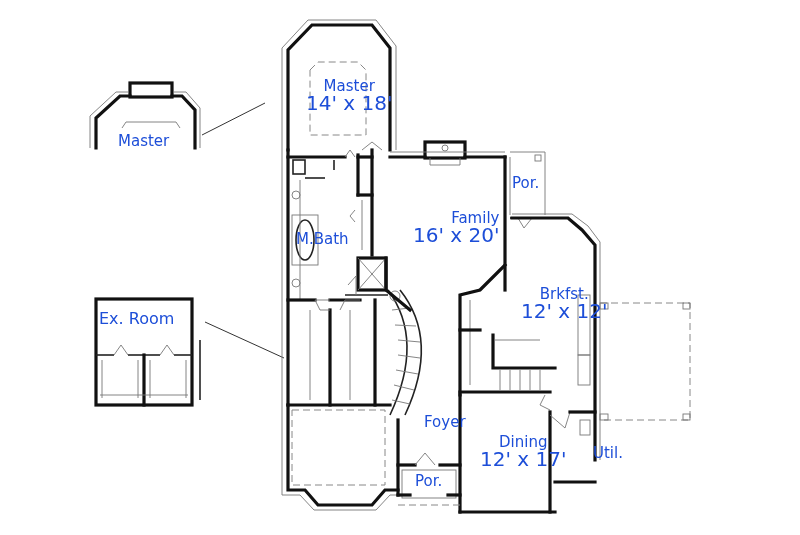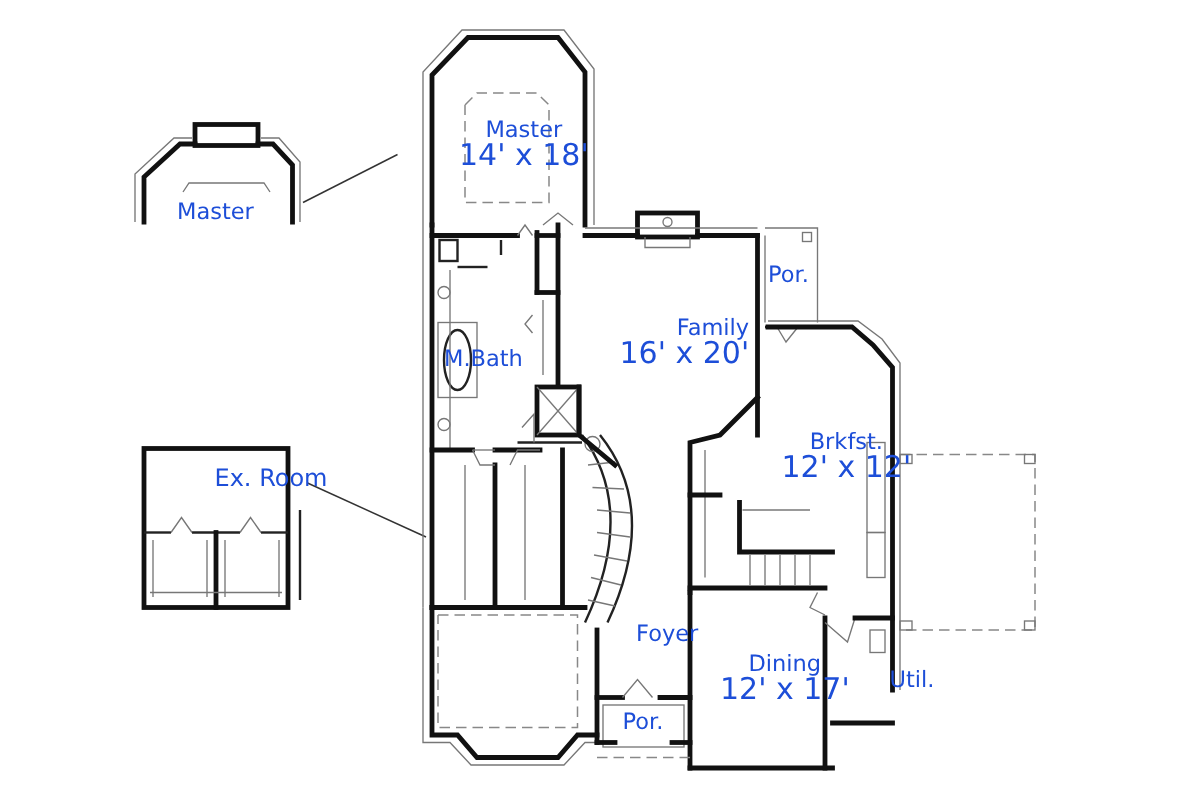--- a/index.html
+++ b/index.html
@@ -163,21 +163,21 @@
     <rect class="th" x="402" y="470" width="54" height="28"></rect>
     <line class="w" x1="398" y1="495" x2="410" y2="495"></line>
     <line class="w" x1="448" y1="495" x2="460" y2="495"></line>
     <polyline class="ds" points="398,505 460,505"></polyline>
   </g>
 </svg>
 
 <div class="lbl" style="left:118px;top:133px;">
   <span>Master</span>
 </div>
-<div class="lbl" style="left:99px;top:310px;font-size:16px;padding-left:44px;">
+<div class="lbl" style="left:99px;top:310px;font-size:16px;">
   <span>Ex. Room</span>
 </div>
 <div class="lbl" style="left:306px;top:78px;">
   <span>Master</span>
   <span class="dim">14' x 18'</span>
 </div>
 <div class="lbl" style="left:413px;top:210px;text-align:right;">
   <span>Family</span>
   <span class="dim">16' x 20'</span>
 </div>

